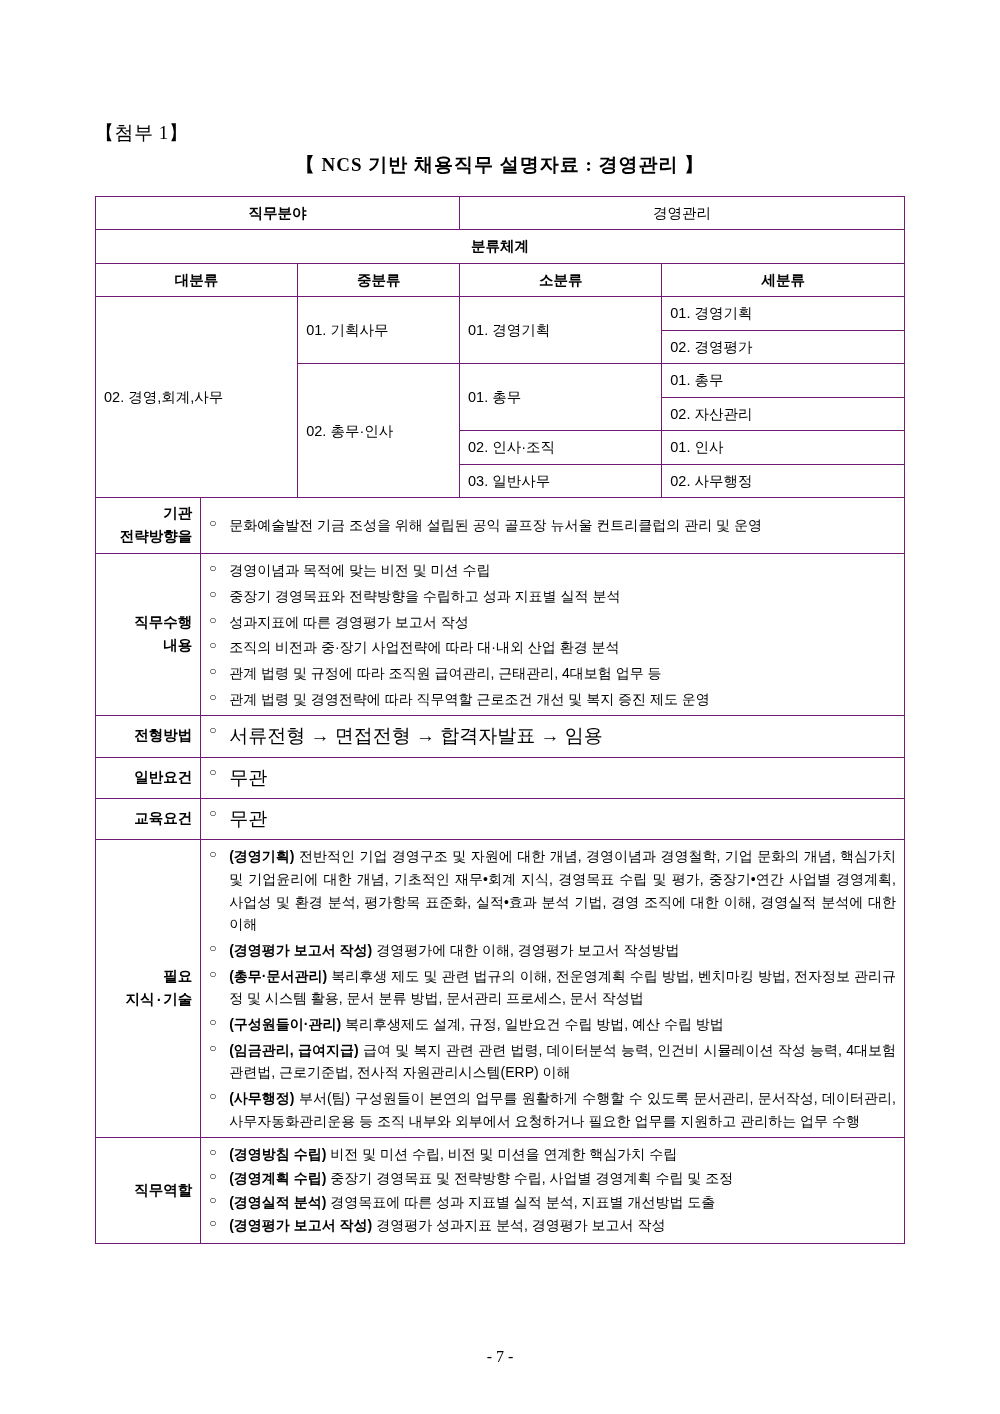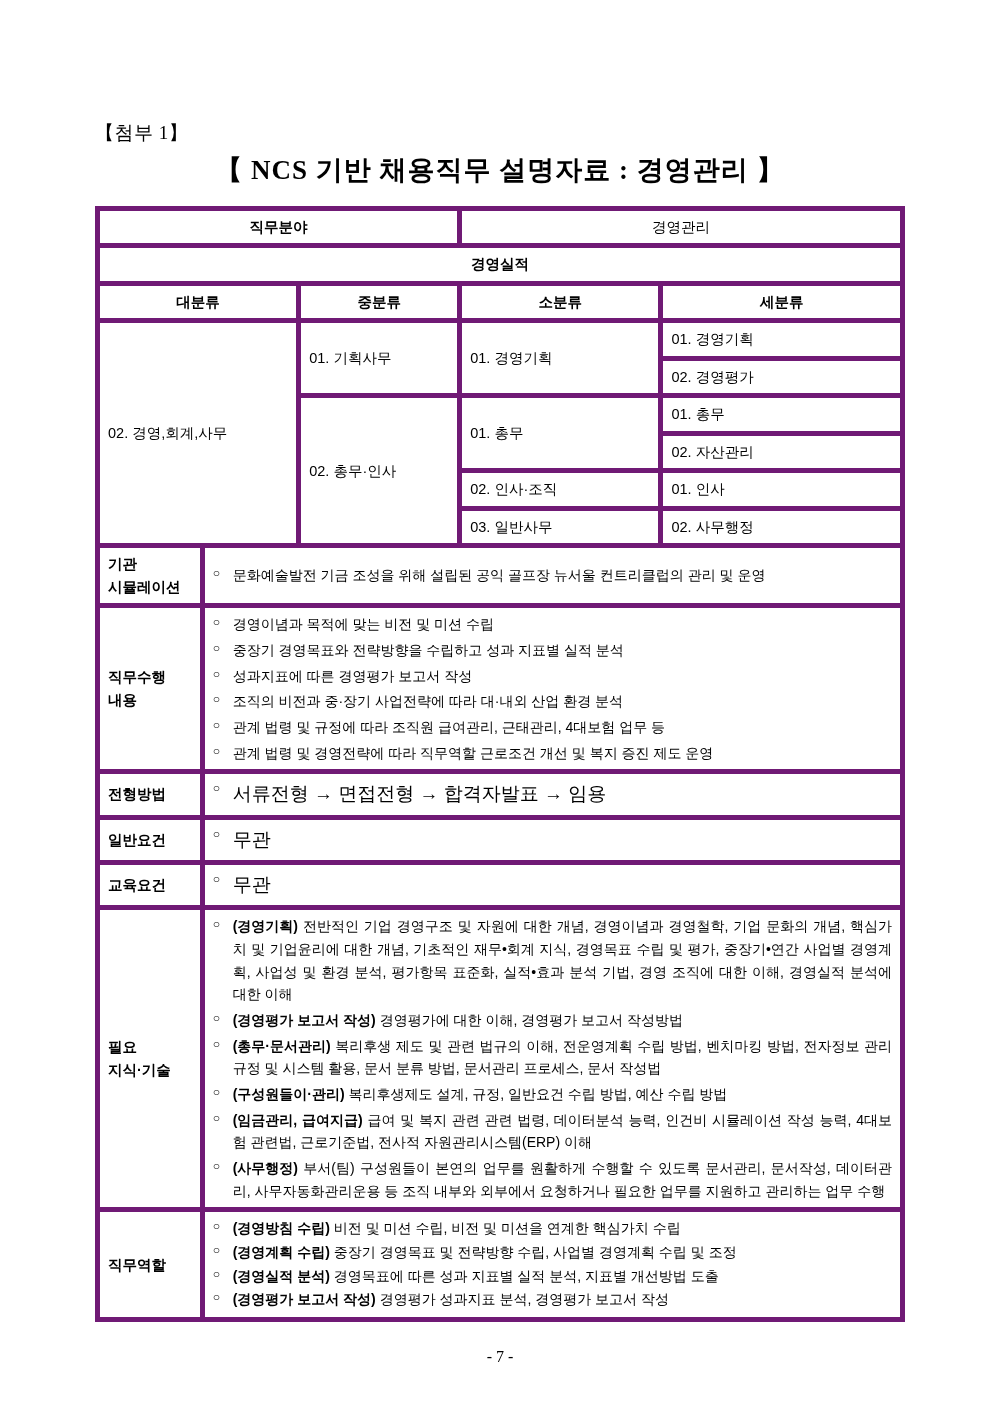--- a/index.html
+++ b/index.html
@@ -22,45 +22,46 @@
     position: relative;
   }
   .attach-label {
     font-size: 19px;
     font-family: "Liberation Serif", serif;
     margin: 0 0 6px 0;
     letter-spacing: 0.5px;
   }
   .doc-title {
     text-align: center;
-    font-size: 27px;
+    font-size: 19px;
     font-weight: bold;
     font-family: "Liberation Serif", serif;
     letter-spacing: 1px;
     margin: 0 0 18px 0;
   }
   table.main {
     width: 100%;
     border-collapse: collapse;
     table-layout: fixed;
   }
   table.main td, table.main th {
-    border: 5px solid #701a75;
+    border: 1px solid #701a75;
     padding: 5px 8px;
     font-size: 14.5px;
     vertical-align: middle;
     line-height: 1.55;
   }
   .ctr { text-align: center; }
   .bold { font-weight: bold; }
   .label-cell {
-    text-align: left;
+    text-align: right;
     font-weight: bold;
     font-size: 15px;
     line-height: 1.4;
+    font-family: Liberation Mono, monospace;
   }
   .body-cell {
     vertical-align: top;
     padding-top: 8px;
     padding-bottom: 8px;
   }
   .bullet-list {
     margin: 0;
     padding: 0;
     list-style: none;
@@ -122,21 +123,21 @@
       <col style="width:20%">
       <col style="width:25%">
       <col style="width:30%">
     </colgroup>
     <tbody>
       <tr>
         <td class="ctr bold" colspan="3">직무분야</td>
         <td class="ctr" colspan="2">경영관리</td>
       </tr>
       <tr>
-        <td class="ctr bold" colspan="5">경영실적</td>
+        <td class="ctr bold" colspan="5">분류체계</td>
       </tr>
       <tr>
         <td class="ctr bold" colspan="2">대분류</td>
         <td class="ctr bold">중분류</td>
         <td class="ctr bold">소분류</td>
         <td class="ctr bold">세분류</td>
       </tr>
 
       <tr>
         <td colspan="2" rowspan="6" class="nowrap-cell">02. 경영,회계,사무</td>
@@ -160,21 +161,21 @@
         <td>01. 인사</td>
       </tr>
       <tr>
         <td>03. 일반사무</td>
         <td>02. 사무행정</td>
       </tr>
 
       <tr>
         <td class="label-cell">
           <div>기관</div>
-          <div>시뮬레이션</div>
+          <div>전략방향을</div>
         </td>
         <td colspan="4" class="body-cell">
           <ul class="bullet-list">
             <li>문화예술발전 기금 조성을 위해 설립된 공익 골프장 뉴서울 컨트리클럽의 관리 및 운영</li>
           </ul>
         </td>
       </tr>
 
       <tr>
         <td class="label-cell">

